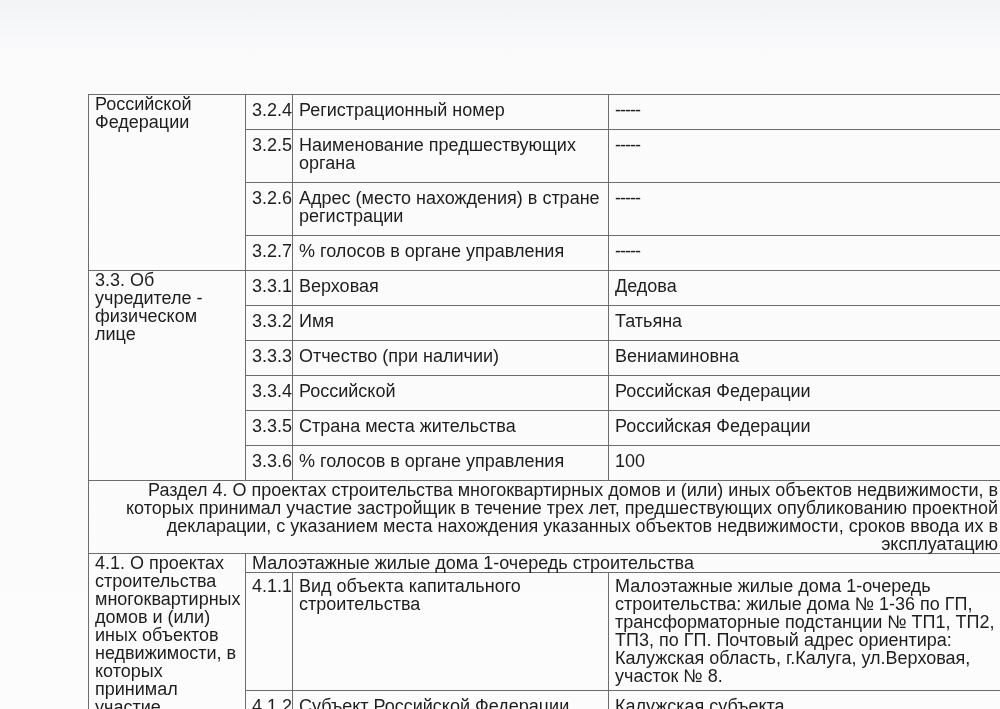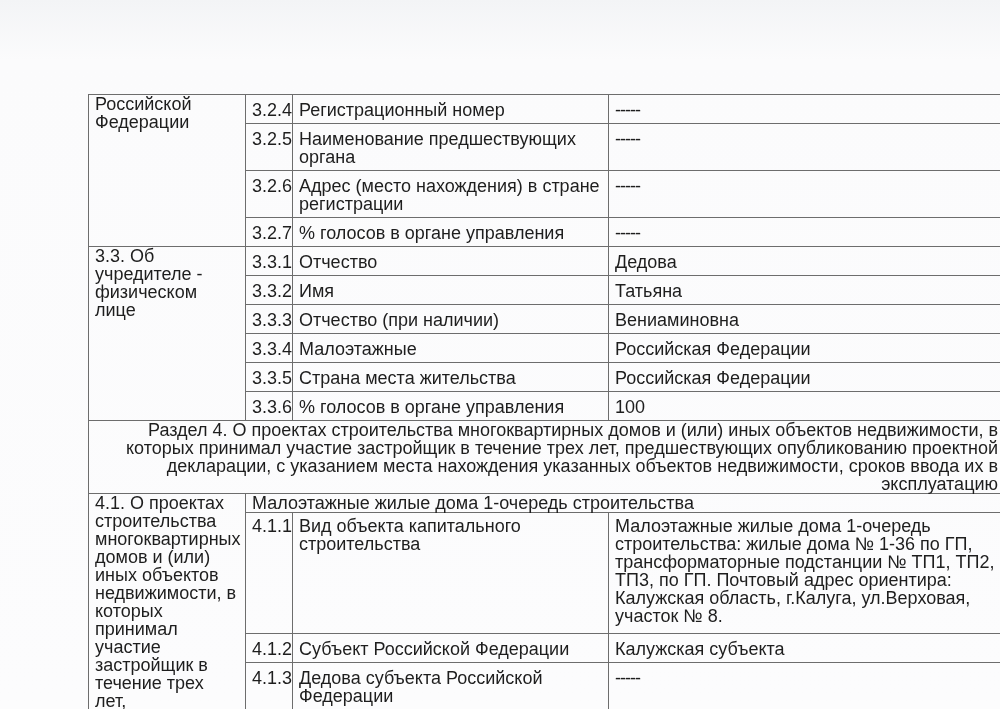--- a/index.html
+++ b/index.html
@@ -26,21 +26,21 @@
     border: 1px solid #6d6d6d;
     padding: 0 6px;
     vertical-align: top;
     background: transparent;
   }
   col.c1 { width: 157px; }
   col.c2 { width: 47px; }
   col.c3 { width: 316px; }
   col.c4 { width: 396px; }
   tr.r31 td { height: 30px; }
-  tr.r31 td.cell { padding-top: 6px; padding-bottom: 4px; height: 18px; }
+  tr.r31 td.cell { padding-top: 6px; padding-bottom: 10px; height: 18px; }
   td.group { padding-top: 6px; }
   td.section-header {
     text-align: right;
     padding: 5px 6px 4px 6px;
     height: 56px;
   }
   td.subheader { padding-top: 6px; height: 18px; padding-bottom: 6px; }
   tr.tall td.cell { height: 74px; padding-top: 4px; padding-bottom: 5px; }
   .dash { letter-spacing: -1px; }
 </style>
@@ -76,36 +76,36 @@
     </tr>
     <tr class="r31">
       <td class="cell">3.2.7</td>
       <td class="cell">% голосов в органе управления</td>
       <td class="cell dash">-----</td>
     </tr>
 
     <tr class="r31">
       <td class="group" rowspan="6">3.3. Об учредителе - физическом лице</td>
       <td class="cell">3.3.1</td>
-      <td class="cell">Отчество</td>
+      <td class="cell">Верховая</td>
       <td class="cell">Дедова</td>
     </tr>
     <tr class="r31">
       <td class="cell">3.3.2</td>
       <td class="cell">Имя</td>
       <td class="cell">Татьяна</td>
     </tr>
     <tr class="r31">
       <td class="cell">3.3.3</td>
       <td class="cell">Отчество (при наличии)</td>
       <td class="cell">Вениаминовна</td>
     </tr>
     <tr class="r31">
       <td class="cell">3.3.4</td>
-      <td class="cell">Малоэтажные</td>
+      <td class="cell">Российской</td>
       <td class="cell">Российская Федерации</td>
     </tr>
     <tr class="r31">
       <td class="cell">3.3.5</td>
       <td class="cell">Страна места жительства</td>
       <td class="cell">Российская Федерации</td>
     </tr>
     <tr class="r31">
       <td class="cell">3.3.6</td>
       <td class="cell">% голосов в органе управления</td>

